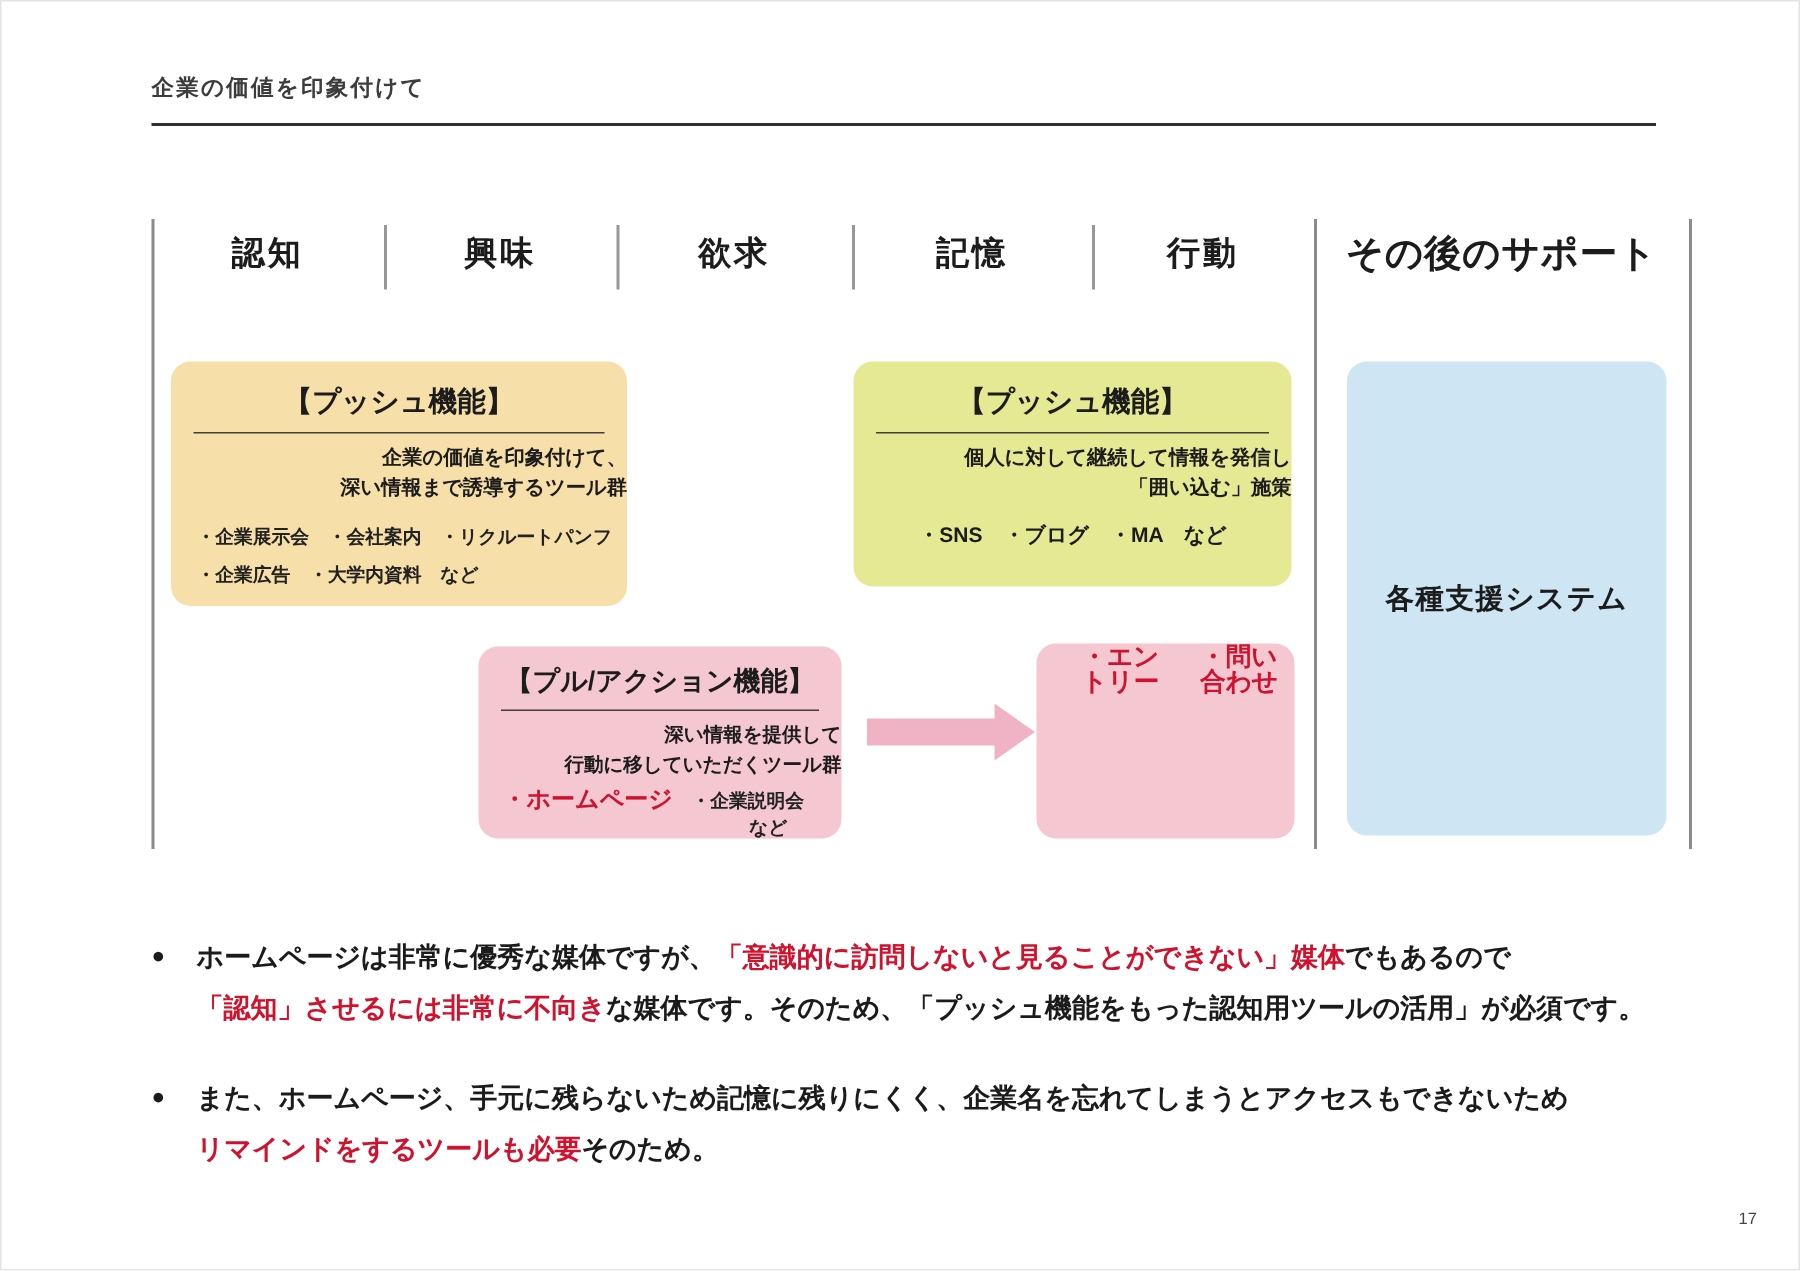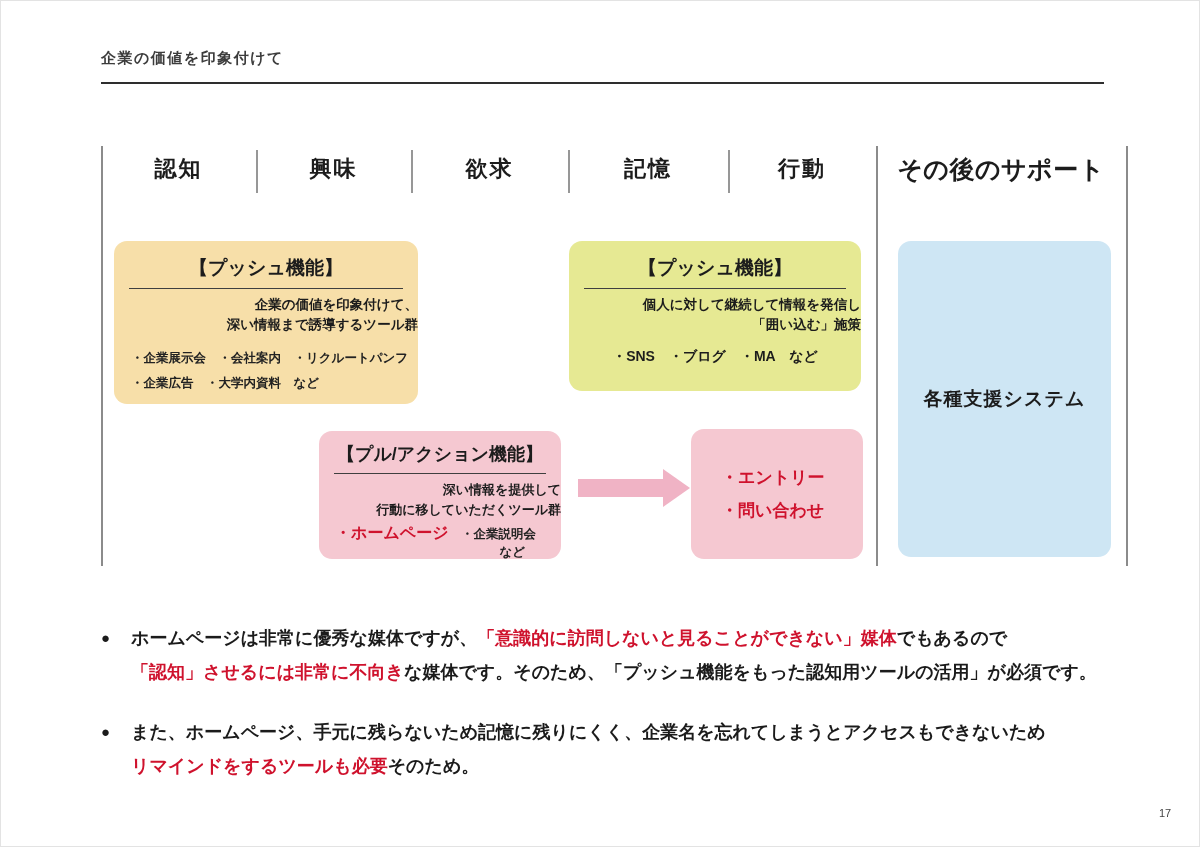--- a/index.html
+++ b/index.html
@@ -33,21 +33,21 @@
   .box-marketing{left:568px;top:240px;width:292px;height:150px;background:var(--marketing-bg);}
   .box-marketing .bx-items{font-size:14px;font-weight:bold;text-align:center;margin-top:12px;color:#1c1c1c;}
   .box-pull{left:318px;top:430px;width:242px;height:128px;background:var(--pink-bg);}
   .box-pull .bx-title{font-size:18px;margin-top:11px;}
   .box-pull .bx-desc{font-size:13px;}
   .box-pull .bx-items{padding-left:16px;margin-top:4px;white-space:nowrap;}
   .box-pull .item-highlight{color:var(--red-text);font-weight:bold;font-size:16px;}
   .box-pull .item-normal{font-size:12.5px;font-weight:600;color:#222;margin-left:8px;}
   .box-pull .item-etc{text-align:right;padding-right:36px;font-size:12.5px;font-weight:600;color:#222;}
   .box-action{left:690px;top:428px;width:172px;height:130px;background:var(--pink-bg);
-              display:flex;flex-direction:column;justify-content:center;gap:16px;padding-left:30px;}
+              display:flex;flex-direction:row;justify-content:center;gap:16px;padding-left:30px;}
   .box-action .act-item{color:var(--red-text);font-weight:bold;font-size:17px;line-height:1;}
   .box-support{left:897px;top:240px;width:213px;height:316px;background:var(--support-bg);
                display:flex;align-items:center;justify-content:center;}
   .box-support .sup-label{font-size:19px;font-weight:bold;letter-spacing:1px;}
 
   
   .arrow-shaft{position:absolute;left:577px;top:478px;width:86px;height:18px;background:var(--arrow-pink);}
   .arrow-head{position:absolute;left:662px;top:468px;width:0;height:0;
               border-top:19px solid transparent;border-bottom:19px solid transparent;
               border-left:27px solid var(--arrow-pink);}

